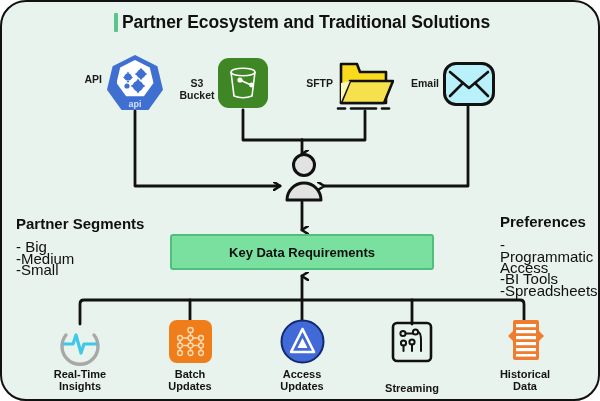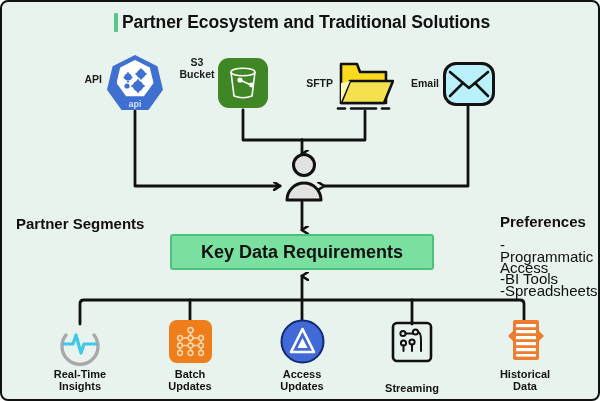--- a/index.html
+++ b/index.html
@@ -6,21 +6,21 @@
     margin: 0;
     padding: 0;
     background: #ffffff;
   }
   #canvas {
     position: relative;
     width: 600px;
     height: 401px;
     background: #e9f3ee;
     border: 2px solid #111111;
-    border-radius: 8px;
+    border-radius: 26px;
     box-sizing: border-box;
     overflow: hidden;
     font-family: "Liberation Sans", sans-serif;
   }
 
   
   #title-wrap {
     position: absolute;
     top: 10px;
     left: 0;
@@ -116,21 +116,21 @@
     height: 36px;
     background: #7ae0a0;
     border: 2px solid #4fbf7d;
     border-radius: 3px;
     display: flex;
     align-items: center;
     justify-content: center;
     box-sizing: border-box;
   }
   #key-box-label {
-    font-size: 18px;
+    font-size: 13px;
     font-weight: 700;
     color: #101010;
   }
 
   
   .note {
     position: absolute;
     font-size: 15px;
     line-height: 11.4px;
     color: #101010;
@@ -232,21 +232,21 @@
         <g fill="none" stroke="#ffffff" stroke-width="1.6">
           <ellipse cx="25" cy="14" rx="12" ry="3.8"></ellipse>
           <path d="M13,14 L16,38 Q25,41.5 34,38 L37,14"></path>
           <path d="M22,22 L33,27"></path>
           <circle cx="22" cy="22" r="1.8" fill="#ffffff"></circle>
           <circle cx="33.5" cy="27" r="1.6" fill="#ffffff"></circle>
         </g>
       </svg>
     </div>
   </div>
-  <div class="icon-label" style="left:176px; top:55px; width:38px; text-align:center;">S3
+  <div class="icon-label" style="left:176px; top:76px; width:38px; text-align:center;">S3
 Bucket</div>
 
   <div class="node" style="left:334px; top:54px;">
     <div class="sftp-folder">
       <svg width="58" height="55" viewBox="0 0 58 55">
         <path d="M5,8 L5,47 L50,47 L50,16 L24,16 L21,8 Z" fill="#fada1c" stroke="#111111" stroke-width="2.6" stroke-linejoin="round"></path>
         <path d="M5,47 L14,25 L57,25 L48,47 Z" fill="#f5e14e" stroke="#111111" stroke-width="2.6" stroke-linejoin="round"></path>
         <path d="M14,25 L5,46 L5,27 Z" fill="#fdf6b4" stroke="none"></path>
         <g stroke="#111111" stroke-width="2.6" stroke-linecap="round">
           <line x1="2" y1="52.5" x2="9" y2="52.5"></line>
@@ -273,20 +273,23 @@
 
   <div id="person">
     <svg width="40" height="52" viewBox="0 0 40 52">
       <circle cx="20" cy="13" r="10.5" fill="#e2e2e2" stroke="#111111" stroke-width="3"></circle>
       <path d="M3,48 A17,17 0 0 1 37,48 Z" fill="#e2e2e2" stroke="#111111" stroke-width="3" stroke-linejoin="round"></path>
     </svg>
   </div>
 
   <div class="note" id="note-left">
     <div class="note-title">Partner Segments</div>
+    <div>- Big
+-Medium
+-Small</div>
   </div>
 
   <div class="note" id="note-right">
     <div class="note-title">Preferences</div>
     <div>- Programmatic
    Access
 -BI Tools
 -Spreadsheets</div>
   </div>
 

